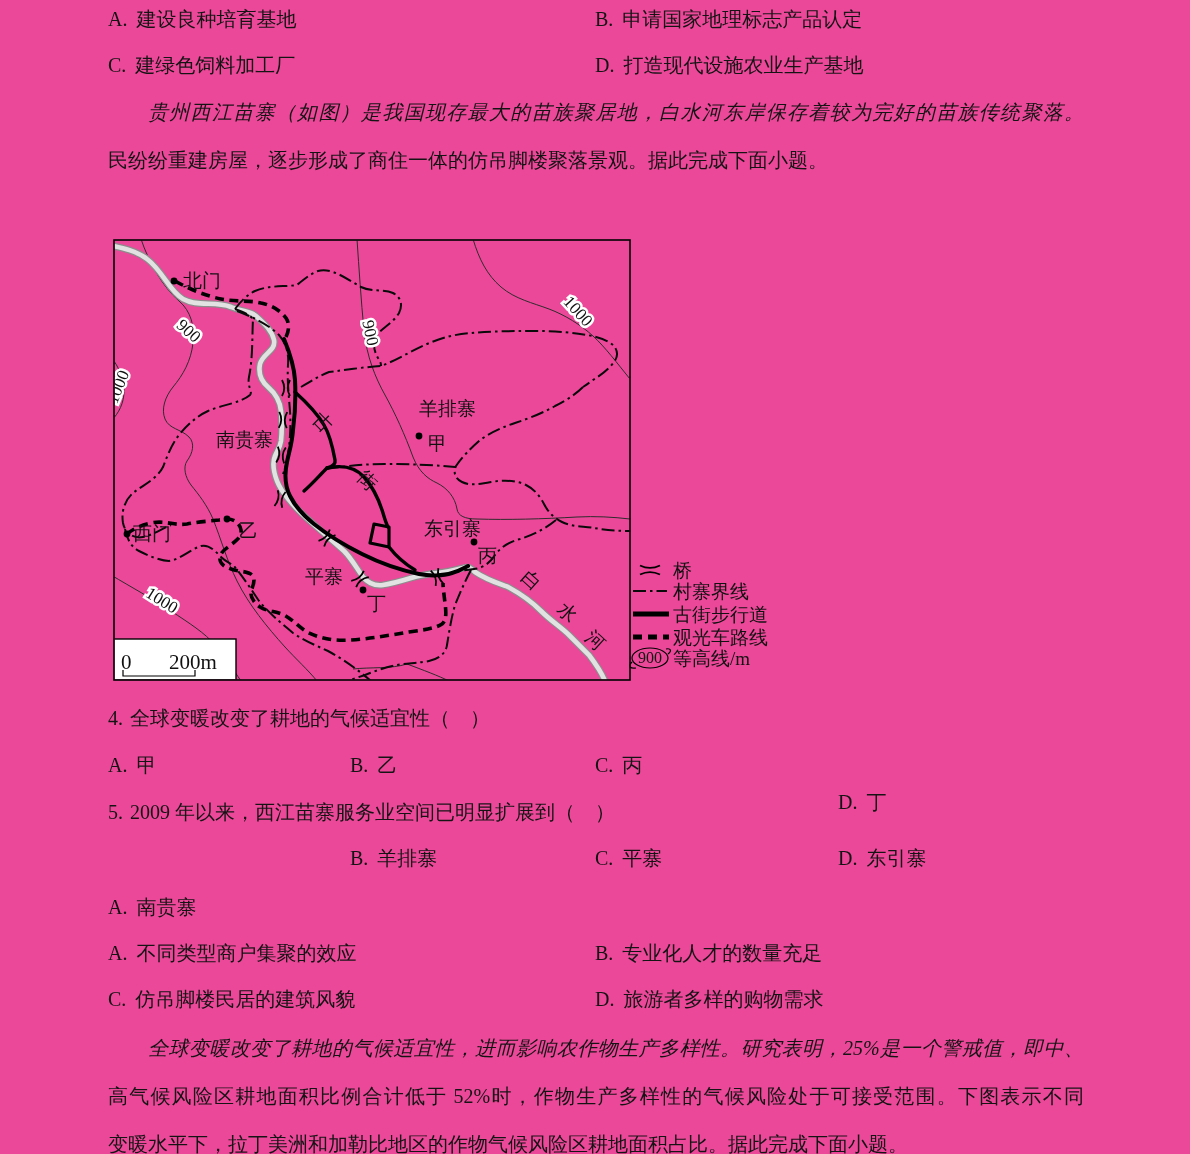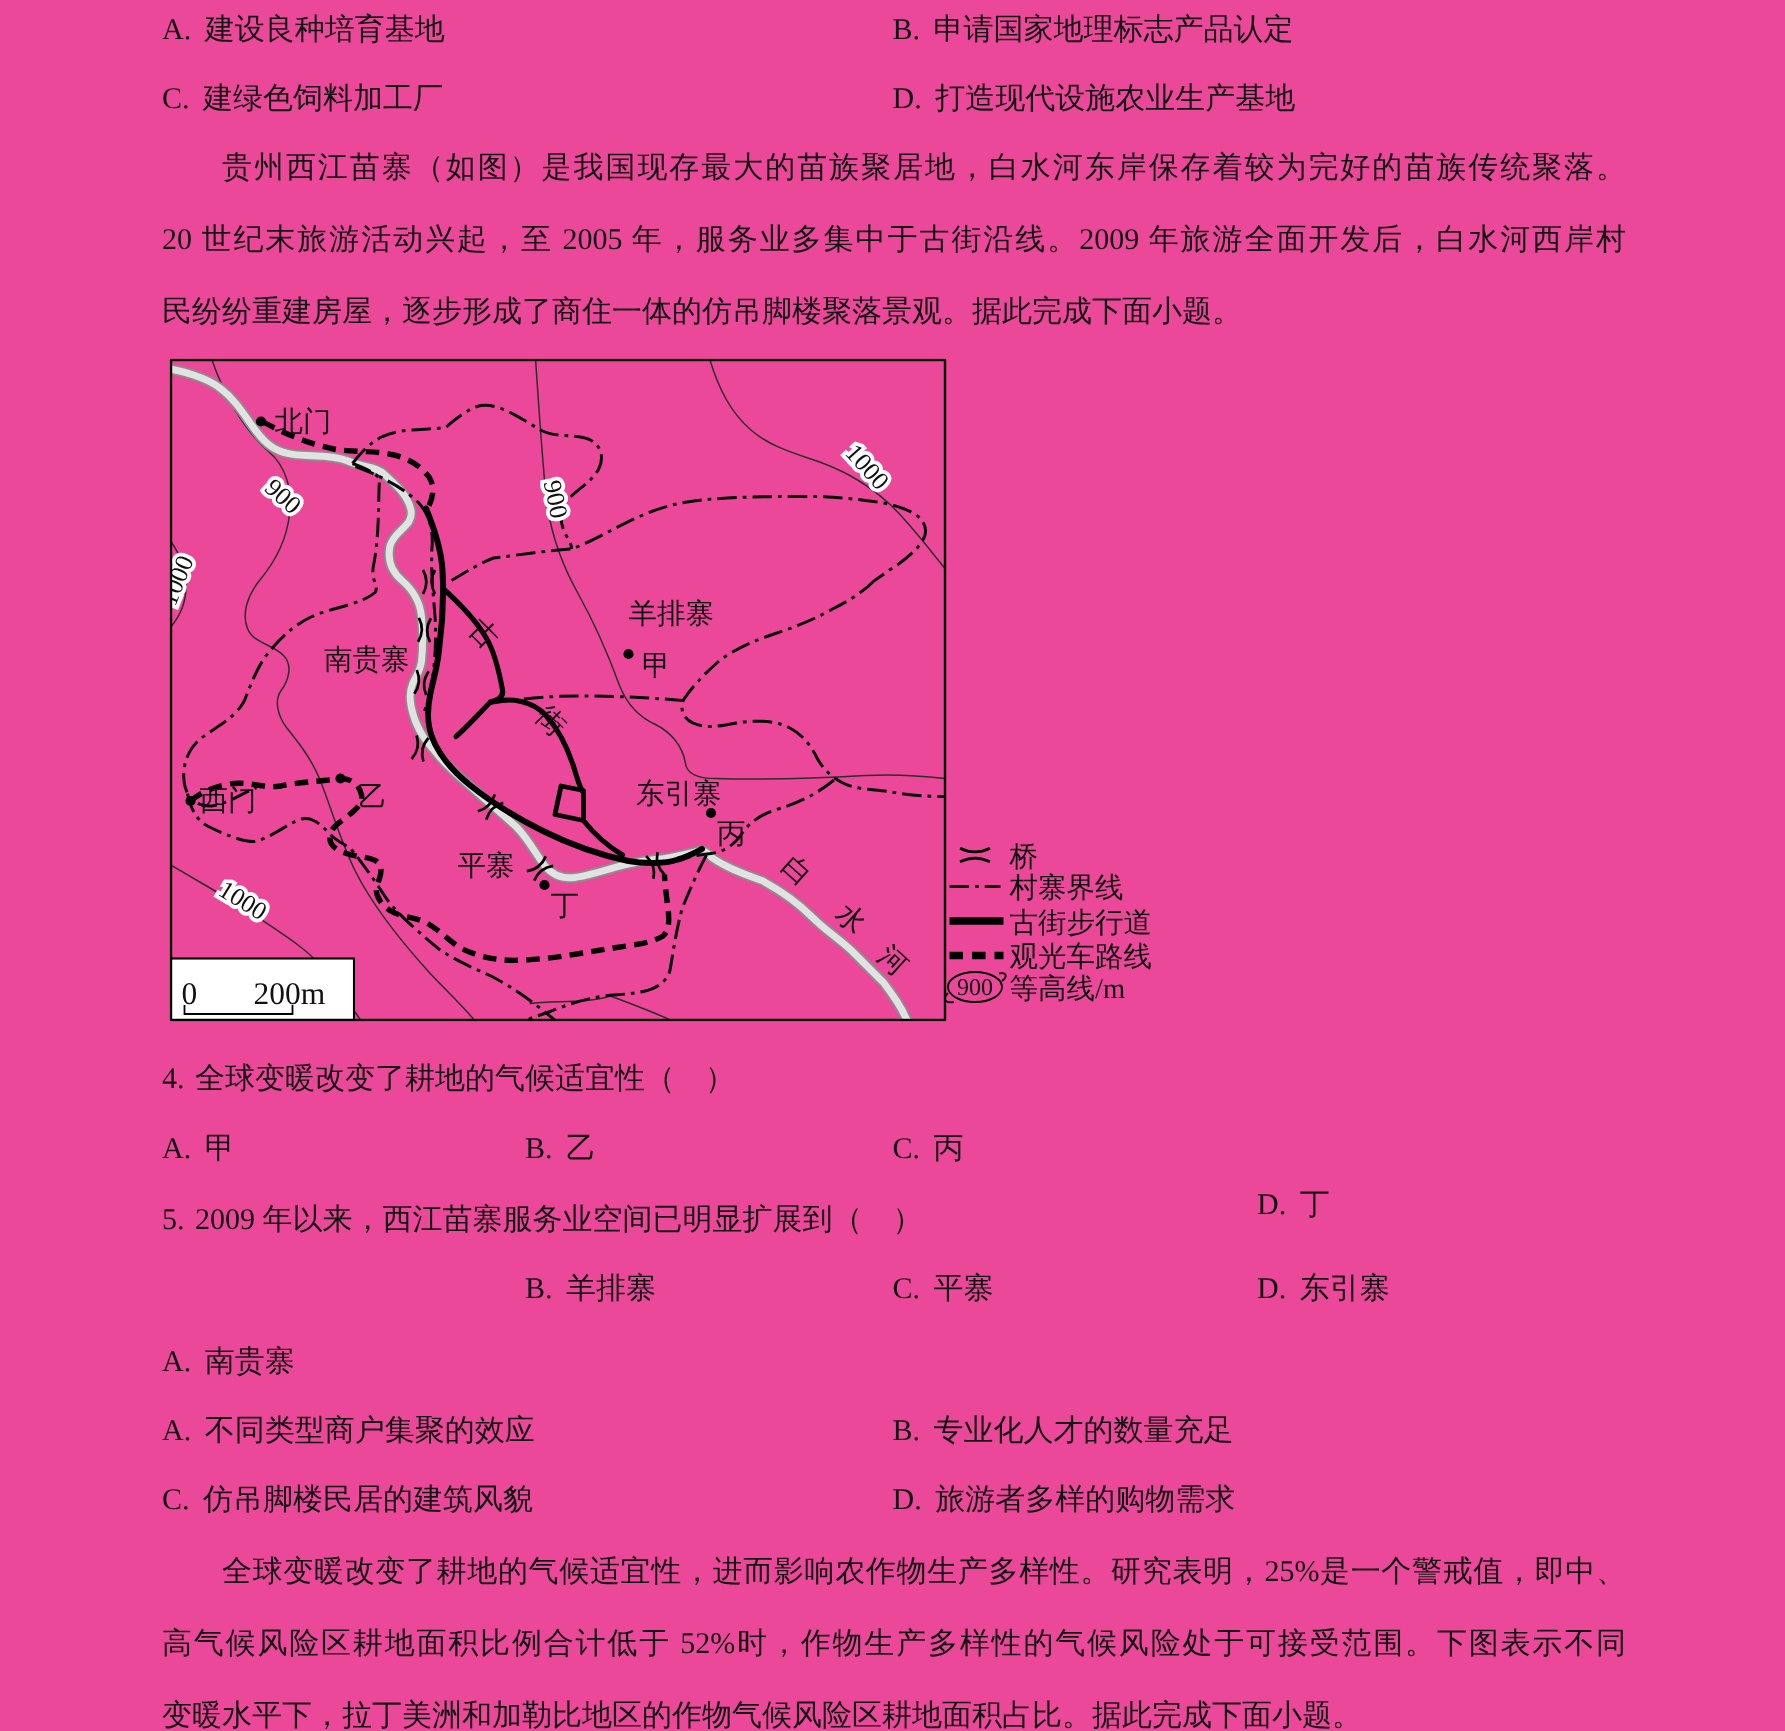--- a/index.html
+++ b/index.html
@@ -5,21 +5,21 @@
   html,body{margin:0;padding:0;background:#fff;}
   .page{position:relative;width:1190px;height:1154px;background:#ec4899;overflow:hidden;
         font-family:"Liberation Serif","DejaVu Serif",serif;color:#141414;}
   .abs{position:absolute;}
   .t20{font-size:20px;white-space:nowrap;}
   .opt .letter{display:inline-block;margin-right:9px;}
   .q .num{display:inline-block;margin-right:7px;}
   .para{width:976px;font-size:20px;line-height:48px;}
   .para .jline{text-align:justify;text-align-last:justify;}
   .para .lline{text-align:left;}
-  .para .indent{text-indent:2em;}
+  .para .indent{text-indent:2em;font-style:italic;}
   svg text{font-family:"Liberation Serif","DejaVu Serif",serif;fill:#111;}
   .contour{fill:none;stroke:#2c2c2c;stroke-width:1;}
   .vb{fill:none;stroke:#0a0a0a;stroke-width:2;stroke-dasharray:13 4 2.5 4;}
   .bus{fill:none;stroke:#000;stroke-width:3.6;stroke-dasharray:9 5.5;}
   .road{fill:none;stroke:#000;stroke-width:4;stroke-linecap:round;stroke-linejoin:round;}
   .riv1{fill:none;stroke:#8d8d8d;stroke-width:7;}
   .riv2{fill:none;stroke:#e2e2e2;stroke-width:4.6;}
   .bridge path{fill:none;stroke:#000;stroke-width:1.8;}
   .clabel{font-size:17px;stroke:#fff;stroke-width:5;paint-order:stroke;}
   .mlabel{font-size:19px;}
@@ -29,21 +29,20 @@
 
 <div class="page">
 
   <span class="abs t20 opt" style="left:108px;top:6px;"><span class="letter">A.</span><span>建设良种培育基地</span></span>
   <span class="abs t20 opt" style="left:595px;top:6px;"><span class="letter">B.</span><span>申请国家地理标志产品认定</span></span>
   <span class="abs t20 opt" style="left:108px;top:52px;"><span class="letter">C.</span><span>建绿色饲料加工厂</span></span>
   <span class="abs t20 opt" style="left:595px;top:52px;"><span class="letter">D.</span><span>打造现代设施农业生产基地</span></span>
 
   <div class="abs para" style="left:108px;top:88px;">
     <div class="jline indent">贵州西江苗寨（如图）是我国现存最大的苗族聚居地，白水河东岸保存着较为完好的苗族传统聚落。</div>
-    <div class="jline">20 世纪末旅游活动兴起，至 2005 年，服务业多集中于古街沿线。2009 年旅游全面开发后，白水河西岸村</div>
     <div class="lline">民纷纷重建房屋，逐步形成了商住一体的仿吊脚楼聚落景观。据此完成下面小题。</div>
   </div>
 
   <svg class="abs" style="left:113px;top:239px;" width="680" height="442" viewBox="0 0 680 442">
     <defs>
       <clipPath id="mapclip">
           <rect x="1.5" y="1.5" width="515" height="439"></rect>
         </clipPath>
     </defs>
 

